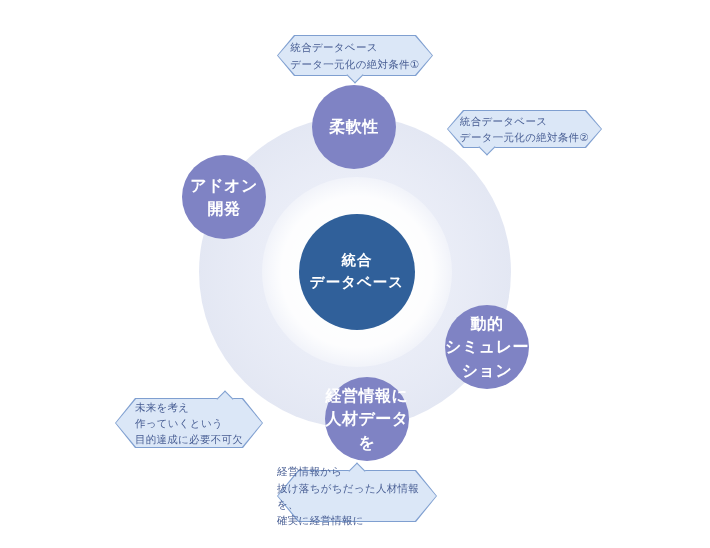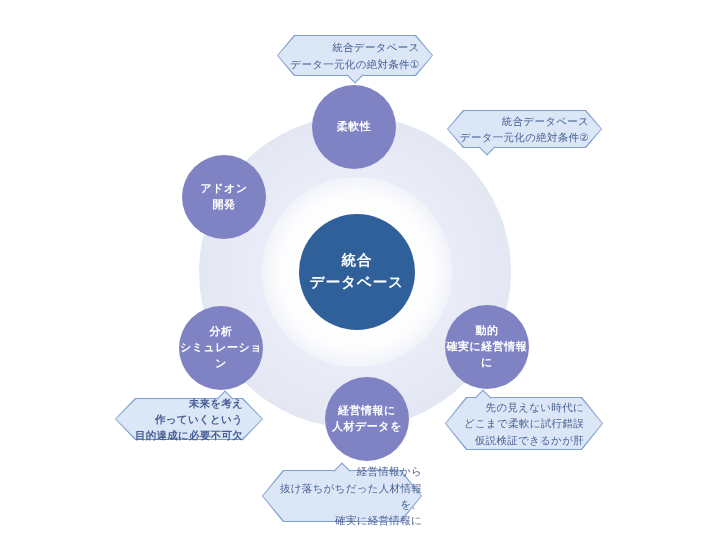--- a/index.html
+++ b/index.html
@@ -27,21 +27,21 @@
     z-index:1;
   }
 
   
   .circle{
     position:absolute;border-radius:50%;display:flex;align-items:center;justify-content:center;
     text-align:center;color:var(--circle-text,#ffffff);white-space:pre-line;
   }
   .satellite{
     width:84px;height:84px;background:var(--satellite-circle,#7f83c4);
-    font-size:11px;font-weight:bold;line-height:1.45;letter-spacing:0.5px;z-index:2;
+    font-size:16px;font-weight:bold;line-height:1.45;letter-spacing:0.5px;z-index:2;
   }
   .center-node{
     left:299px;top:214px;width:116px;height:116px;background:var(--center-circle,#30609a);
     font-size:14.5px;font-weight:bold;line-height:1.5;letter-spacing:1px;z-index:4;
   }
 
   
   .callout{position:absolute;z-index:5;}
   .hex{
     position:absolute;inset:0;background:var(--callout-border,#7f9fd0);
@@ -52,46 +52,42 @@
     clip-path:polygon(0 50%, var(--i) 0, calc(100% - var(--i)) 0, 100% 50%, calc(100% - var(--i)) 100%, var(--i) 100%);
   }
   .tail{
     position:absolute;width:11px;height:11px;background:var(--callout-fill,#dbe7f7);
     transform:rotate(45deg);z-index:2;
   }
   .tail.down{bottom:-5px;border-right:1.5px solid var(--callout-border,#7f9fd0);border-bottom:1.5px solid var(--callout-border,#7f9fd0);}
   .tail.up{top:-5px;border-left:1.5px solid var(--callout-border,#7f9fd0);border-top:1.5px solid var(--callout-border,#7f9fd0);}
   .co-label{
     position:absolute;inset:0;z-index:3;display:flex;align-items:center;justify-content:center;
-    text-align:right;white-space:pre-line;font-size:10.5px;line-height:1.55;
+    text-align:left;white-space:pre-line;font-size:10.5px;line-height:1.55;
     color:var(--callout-text,#475d93);letter-spacing:0.3px;
   }
 </style>
 </head>
 <body>
 
 <div class="stage">
 
   <div class="halo"></div>
   <div class="center-glow"></div>
 
   <div class="circle satellite" style="left:312px;top:85px;">
     <span>柔軟性</span>
   </div>
   <div class="circle satellite" style="left:445px;top:305px;">
     <span>動的
-確実に経営情報に</span>
+シミュレーション</span>
   </div>
   <div class="circle satellite" style="left:313px;top:377px;margin-left:12px;">
     <span>経営情報に
 人材データを</span>
-  </div>
-  <div class="circle satellite" style="left:179px;top:306px;">
-    <span>分析
-シミュレーション</span>
   </div>
   <div class="circle center-node">
     <span>統合
 データベース</span>
   </div>
 
   <div class="circle satellite" style="left:182px;top:155px;">
     <span>アドオン
 開発</span>
   </div>
@@ -104,37 +100,30 @@
   </div>
 
 
   <div class="callout" style="left:447px;top:110px;width:155px;height:38px;--i:16px;">
     <div class="hex"></div>
     <div class="tail down" style="left:34px;"></div>
     <div class="co-label">統合データベース
 データ一元化の絶対条件②</div>
   </div>
 
-  <div class="callout" style="left:115px;top:398px;width:148px;height:42px;font-weight:bold;--i:20px;">
+  <div class="callout" style="left:115px;top:398px;width:148px;height:50px;--i:20px;">
     <div class="hex"></div>
     <div class="tail up" style="left:104px;"></div>
     <div class="co-label">未来を考え
 作っていくという
 目的達成に必要不可欠</div>
   </div>
 
-  <div class="callout" style="left:262px;top:470px;width:160px;height:52px;--i:21px;">
+  <div class="callout" style="left:277px;top:470px;width:160px;height:52px;--i:21px;">
     <div class="hex"></div>
     <div class="tail up" style="left:74px;"></div>
     <div class="co-label">経営情報から
 抜け落ちがちだった人材情報を、
 確実に経営情報に</div>
   </div>
 
-  <div class="callout" style="left:445px;top:397px;width:158px;height:53px;--i:21px;">
-    <div class="hex"></div>
-    <div class="tail up" style="left:32px;"></div>
-    <div class="co-label">先の見えない時代に
-どこまで柔軟に試行錯誤
-仮説検証できるかが肝</div>
-  </div>
 
 </div>
 
 </body></html>

